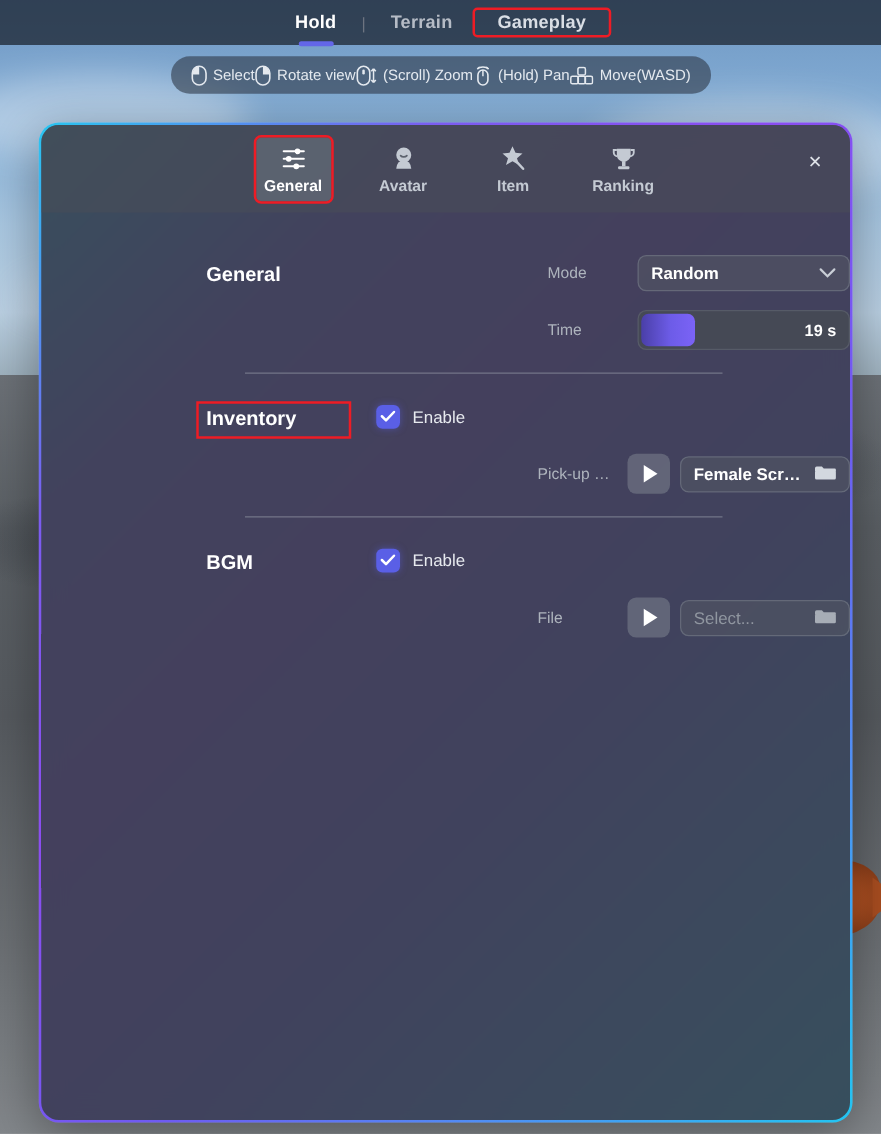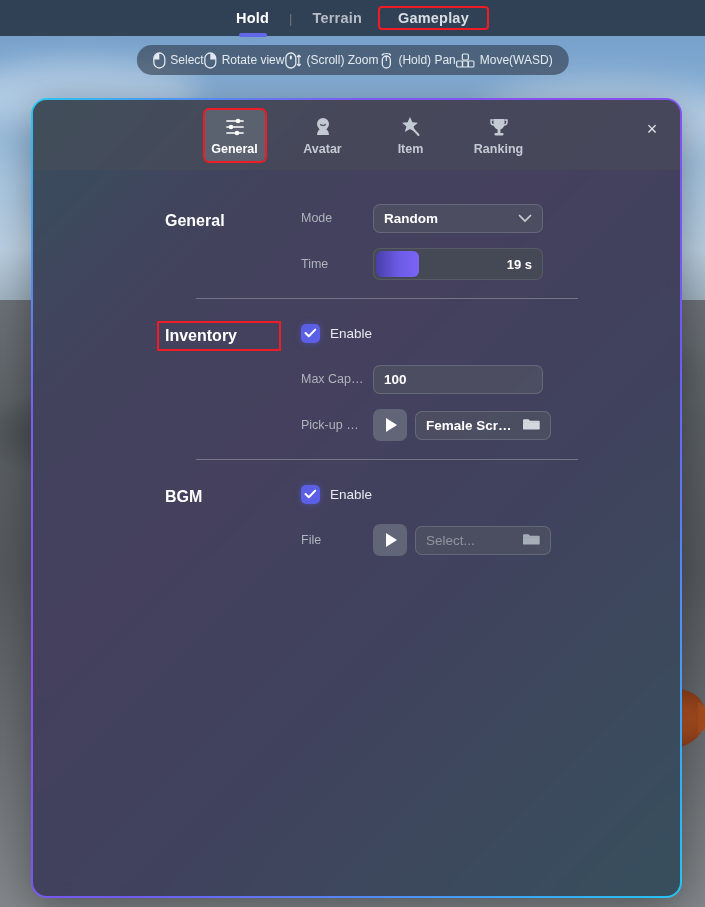--- a/index.html
+++ b/index.html
@@ -120,21 +120,21 @@
 
   #panel-body { position:relative; padding: 30px 0 0 0; }
 
   .section { position:relative; }
   .sec-title {
     position:absolute; left:132px; width:120px;
     color:#ffffff; font-size:16px; font-weight:bold;
   }
   .sec-title.boxed { outline:2.5px solid #ee1c25; padding:4px 6px; left:126px; }
 
-  .row { display:flex; align-items:center; height:36px; margin-bottom:10px; padding-left:268px; }
+  .row { display:flex; align-items:center; height:36px; margin-bottom:10px; padding-left:268px;justify-content:flex-end; }
   .row-label {
     width:72px; color:#aeb4bd; font-size:12.5px; white-space:nowrap; overflow:hidden;
   }
 
   .field {
     width:170px; height:29px; border-radius:7px;
     background: rgba(84,90,100,0.55);
     border:1px solid rgba(132,139,150,0.45);
     display:flex; align-items:center; padding:0 10px;
     color:#ffffff; font-size:13.5px; font-weight:bold;
@@ -364,26 +364,20 @@
 
       <div class="checkrow">
         <div class="checkbox">
           <svg width="13" height="10" viewBox="0 0 13 10">
                 <path d="M1.5 5 L4.8 8.3 L11.2 1.6" fill="none" stroke="#ffffff" stroke-width="2" stroke-linecap="round" stroke-linejoin="round"></path>
               </svg>
         </div>
         <span class="lbl">Enable</span>
       </div>
 
-      <div class="row">
-        <div class="row-label">Max Cap…</div>
-        <div class="field">
-          <span>100</span>
-        </div>
-      </div>
 
       <div class="row">
         <div class="row-label">Pick-up …</div>
         <div class="playbtn">
               <div class="tri"></div>
             </div>
         <div class="field filefield">
           <span>Female Scr…</span>
           <span class="folder">
             <svg width="18" height="14" viewBox="0 0 18 14">

